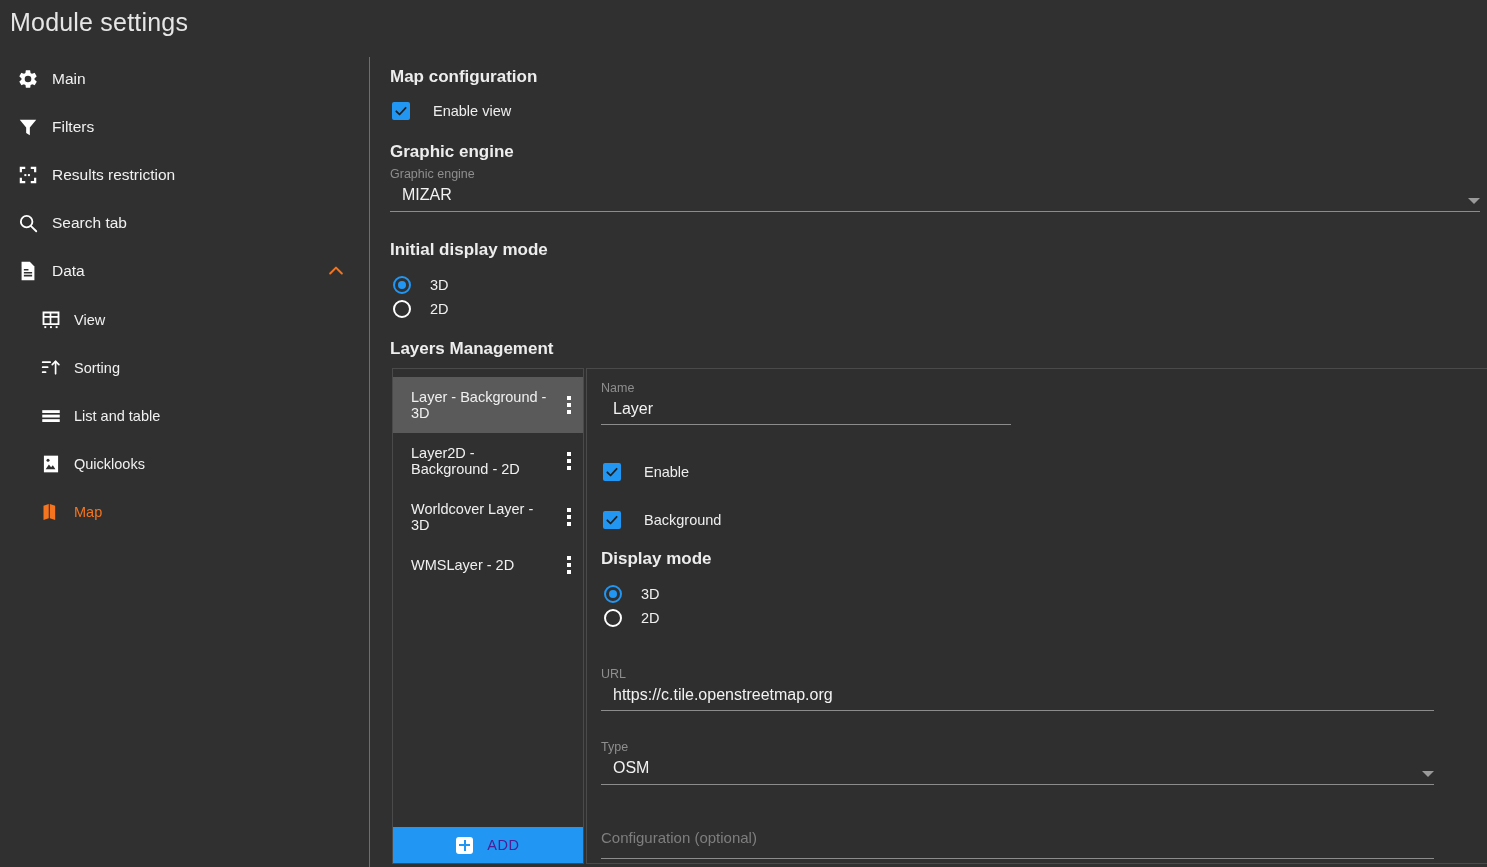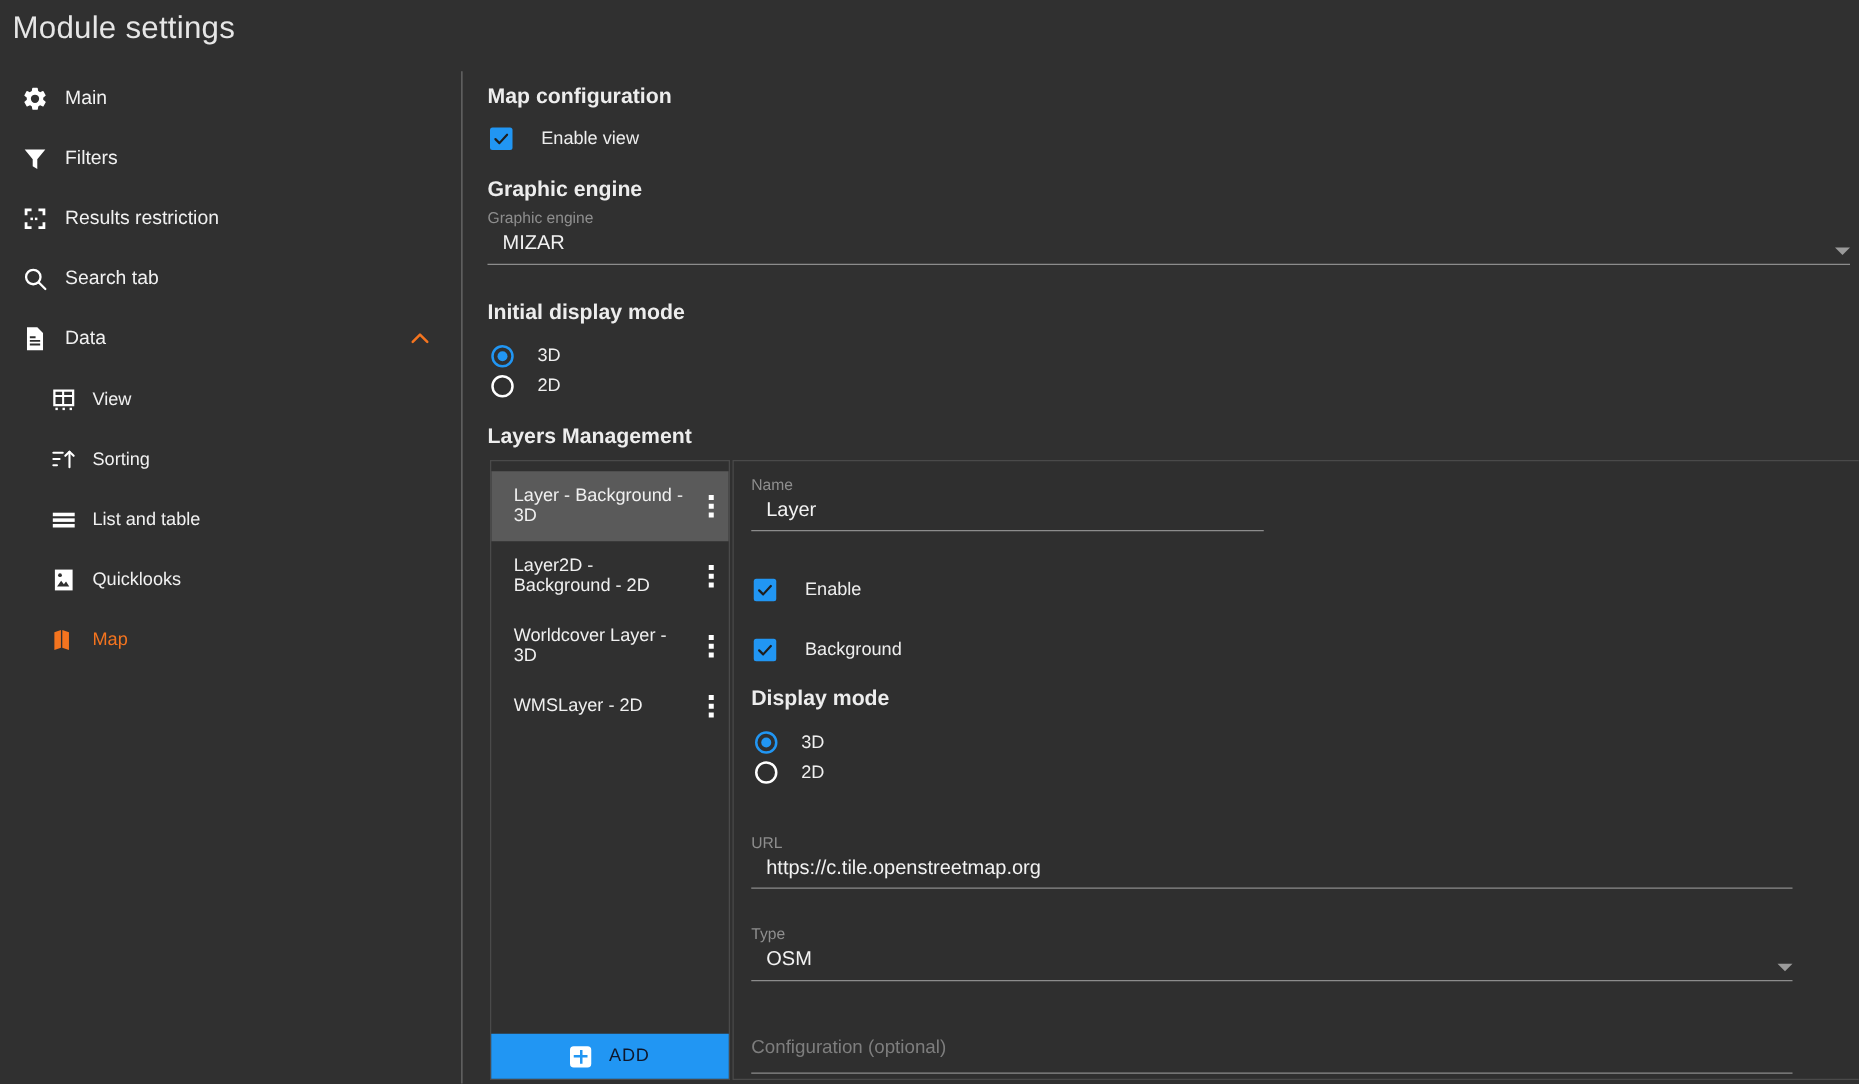--- a/index.html
+++ b/index.html
@@ -96,21 +96,21 @@
     position: relative; padding: 12px 36px 12px 18px;
     font-size: 14.5px; line-height: 16px; color: #f0f0f0; cursor: pointer;
   }
   .layer-item.selected { background: #5a5a5a; }
   .dots {
     position: absolute; right: 12px; top: 50%; transform: translateY(-50%);
     width: 4px; display: flex; flex-direction: column; gap: 3px; cursor: pointer;
   }
   .dots i { display: block; width: 4px; height: 4px; background: #ffffff; }
   .add-btn {
-    height: 36px; background: #2196f3; color: #0f172a;
+    height: 36px; background: #2196f3; color: #4c1d95;
     display: flex; align-items: center; justify-content: center; gap: 14px;
     cursor: pointer; font-size: 14.5px; letter-spacing: .6px;
   }
   .add-plus {
     width: 17px; height: 17px; border-radius: 3px; background: #ffffff;
     position: relative; flex: none;
   }
   .add-plus::before, .add-plus::after {
     content: ""; position: absolute; background: #2196f3;
   }

